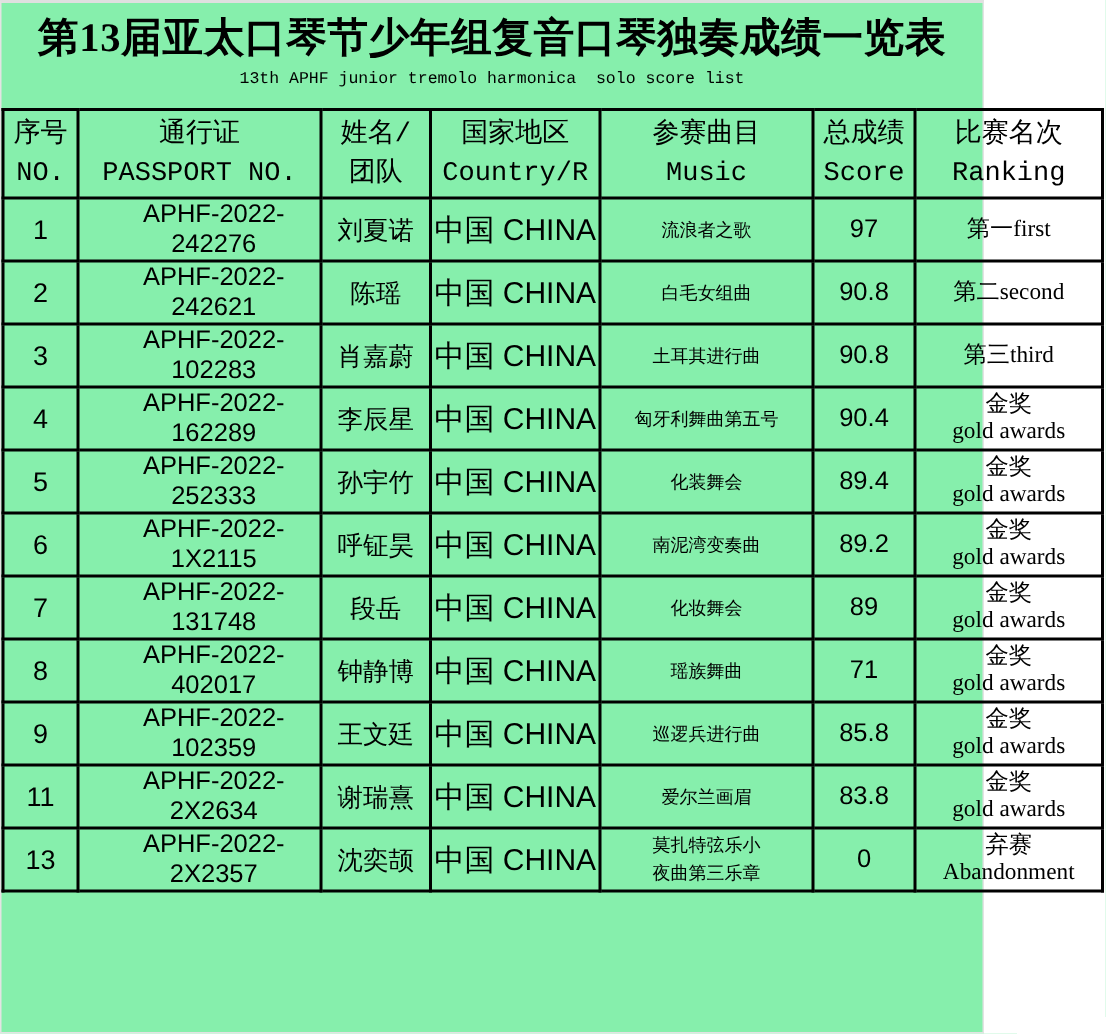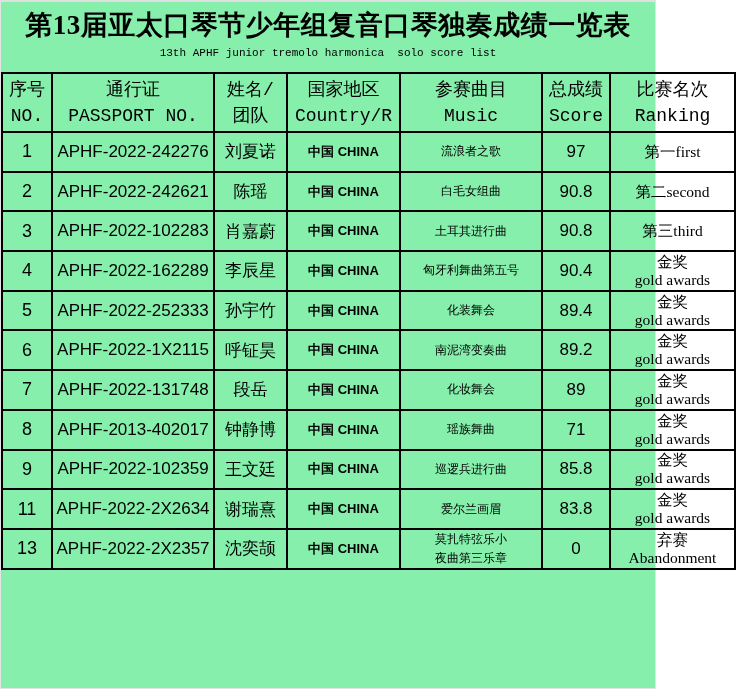--- a/index.html
+++ b/index.html
@@ -56,23 +56,23 @@
   thead tr{height:59px;}
   tbody tr{height:39.7px;}
   thead th{
     font-family:"Liberation Mono","DejaVu Sans Mono",monospace;
     font-weight:normal;
     font-size:18px;
     line-height:26px;
     white-space:pre-line;
   }
   tbody .col-no{font-size:18px;}
-  tbody .col-passport{font-size:17px;}
+  tbody .col-passport{font-size:17px;padding-left:20px;}
   tbody .col-name{font-size:17px;}
-  tbody .col-country{font-size:13px;font-weight:bold;}
+  tbody .col-country{font-size:20px;}
   tbody .col-music{font-size:12px;line-height:19px;white-space:pre-line;}
   tbody .col-score{font-size:17px;}
   tbody .col-ranking{
     font-family:Liberation Serif, serif;
     font-size:15.5px;
     line-height:18px;
     white-space:pre-line;
   }
 </style>
 </head>
@@ -173,21 +173,21 @@
           <td class="col-passport">APHF-2022-131748</td>
           <td class="col-name">段岳</td>
           <td class="col-country">中国 CHINA</td>
           <td class="col-music">化妆舞会</td>
           <td class="col-score">89</td>
           <td class="col-ranking">金奖
 gold awards</td>
         </tr>
         <tr>
           <td class="col-no">8</td>
-          <td class="col-passport">APHF-2013-402017</td>
+          <td class="col-passport">APHF-2022-402017</td>
           <td class="col-name">钟静博</td>
           <td class="col-country">中国 CHINA</td>
           <td class="col-music">瑶族舞曲</td>
           <td class="col-score">71</td>
           <td class="col-ranking">金奖
 gold awards</td>
         </tr>
         <tr>
           <td class="col-no">9</td>
           <td class="col-passport">APHF-2022-102359</td>

